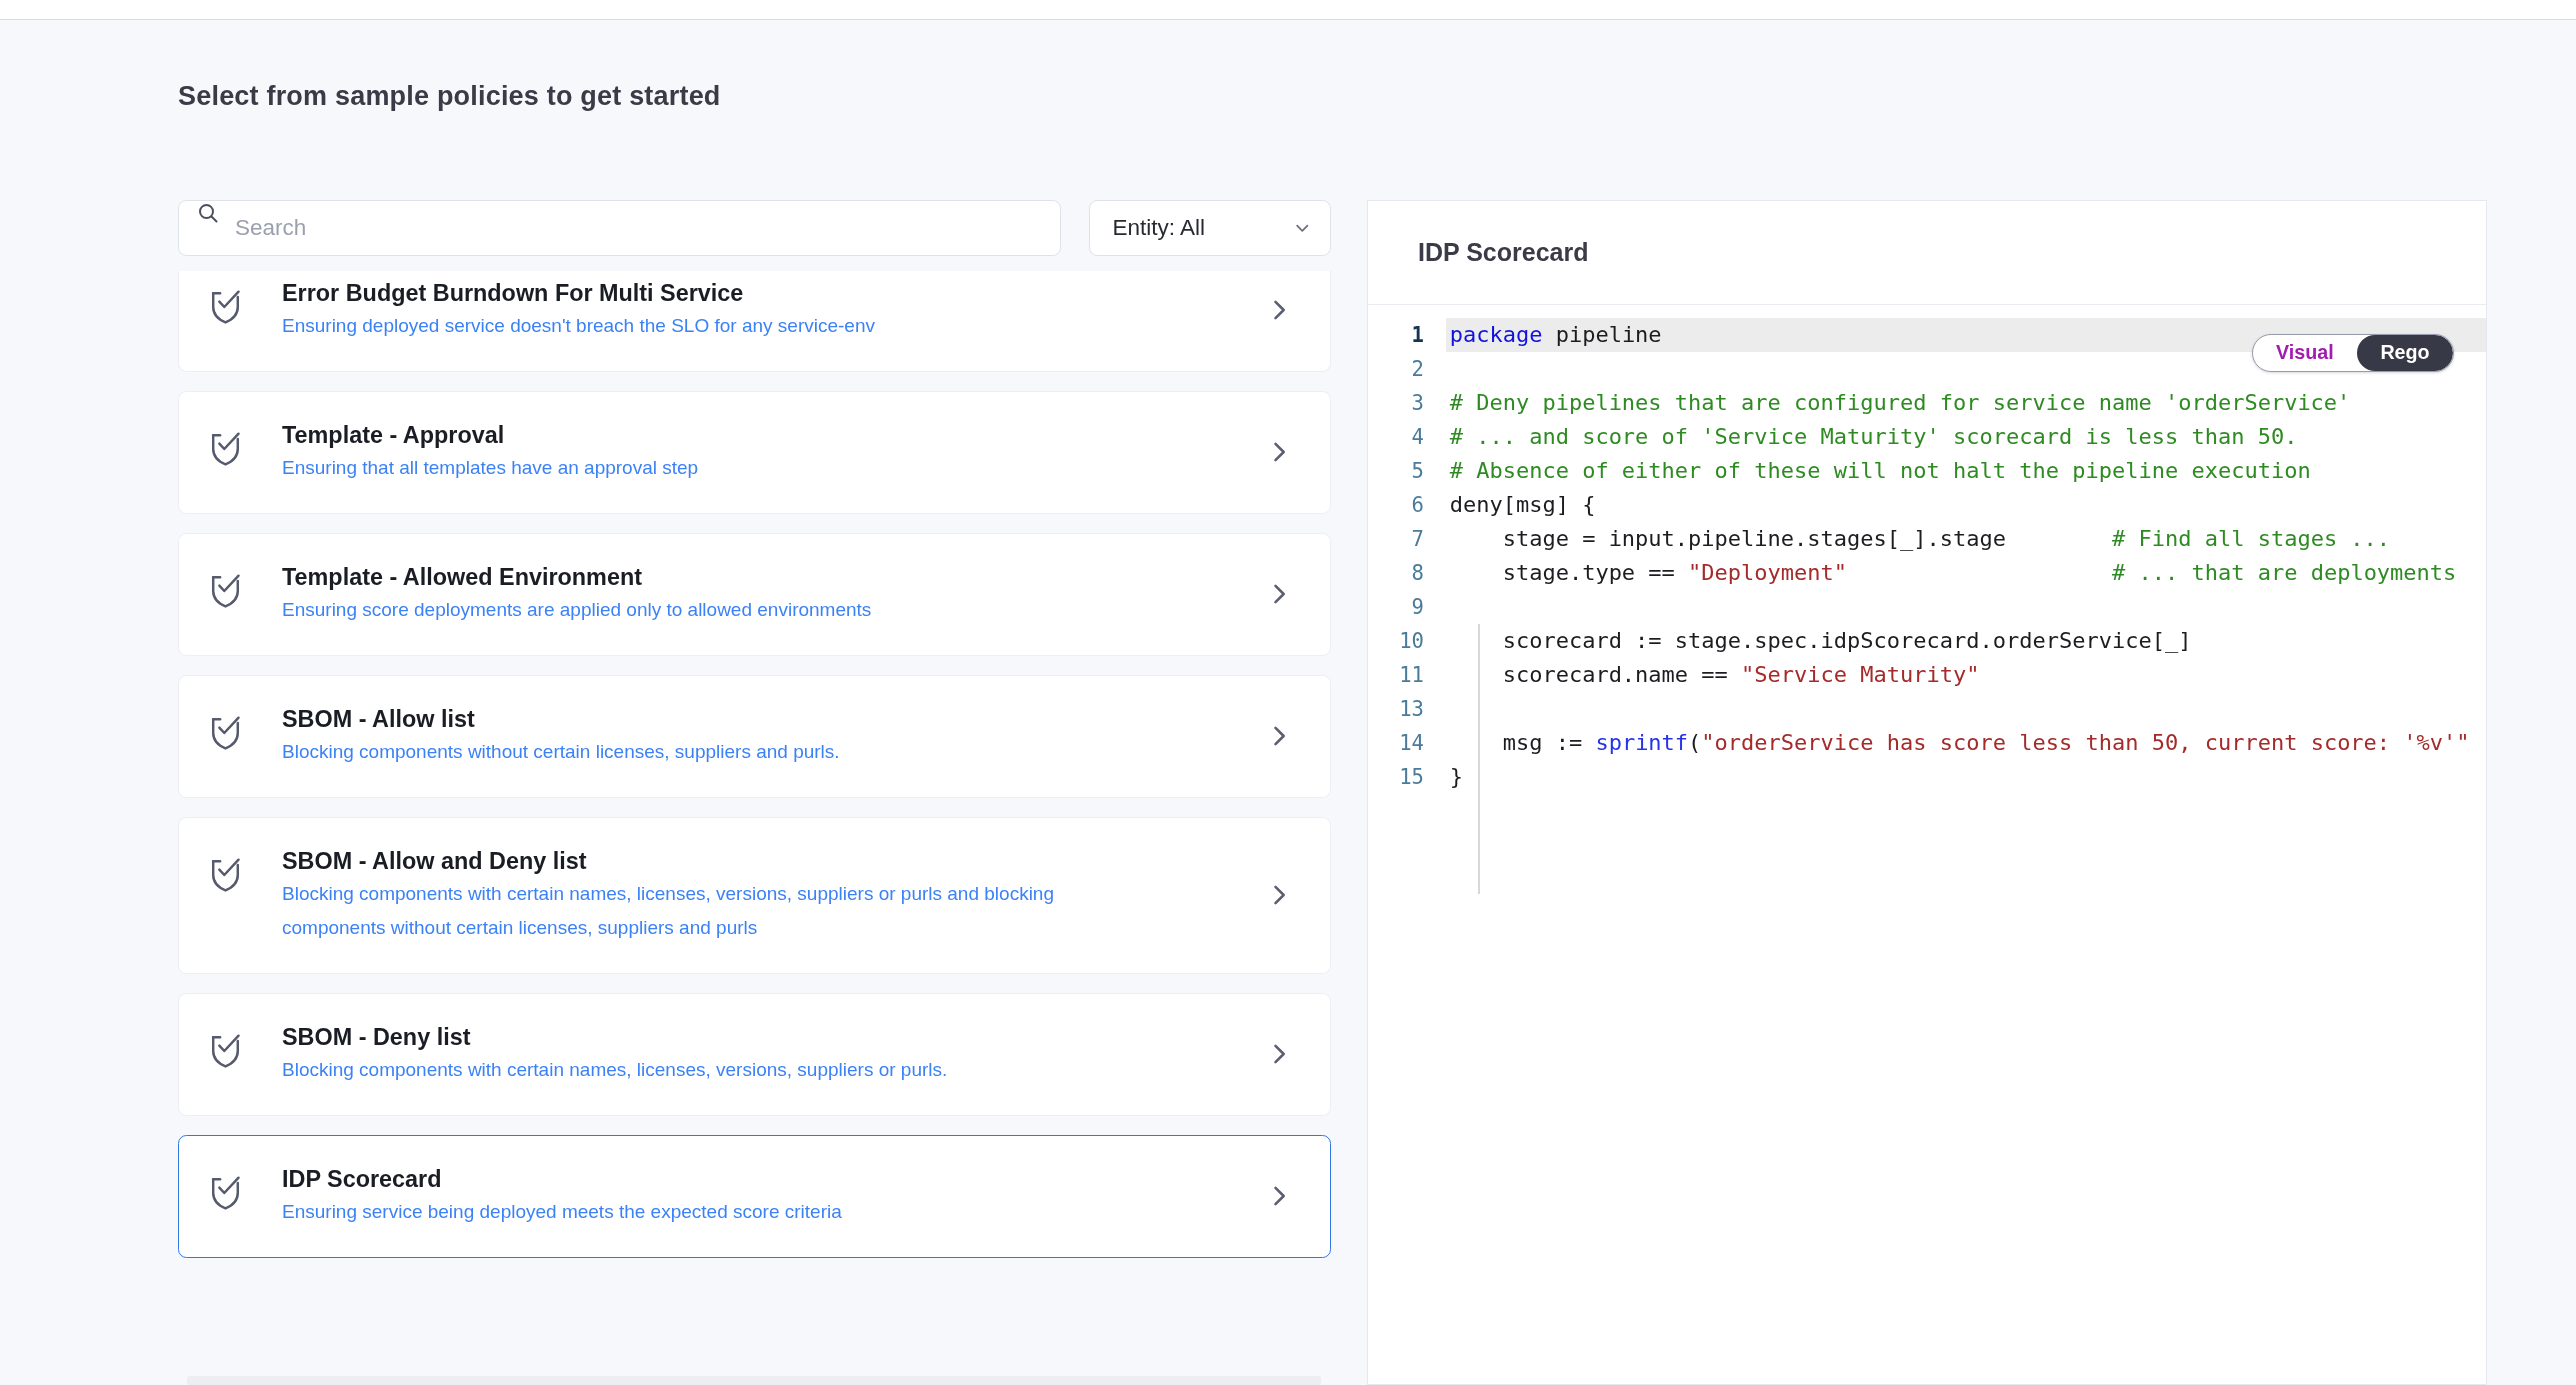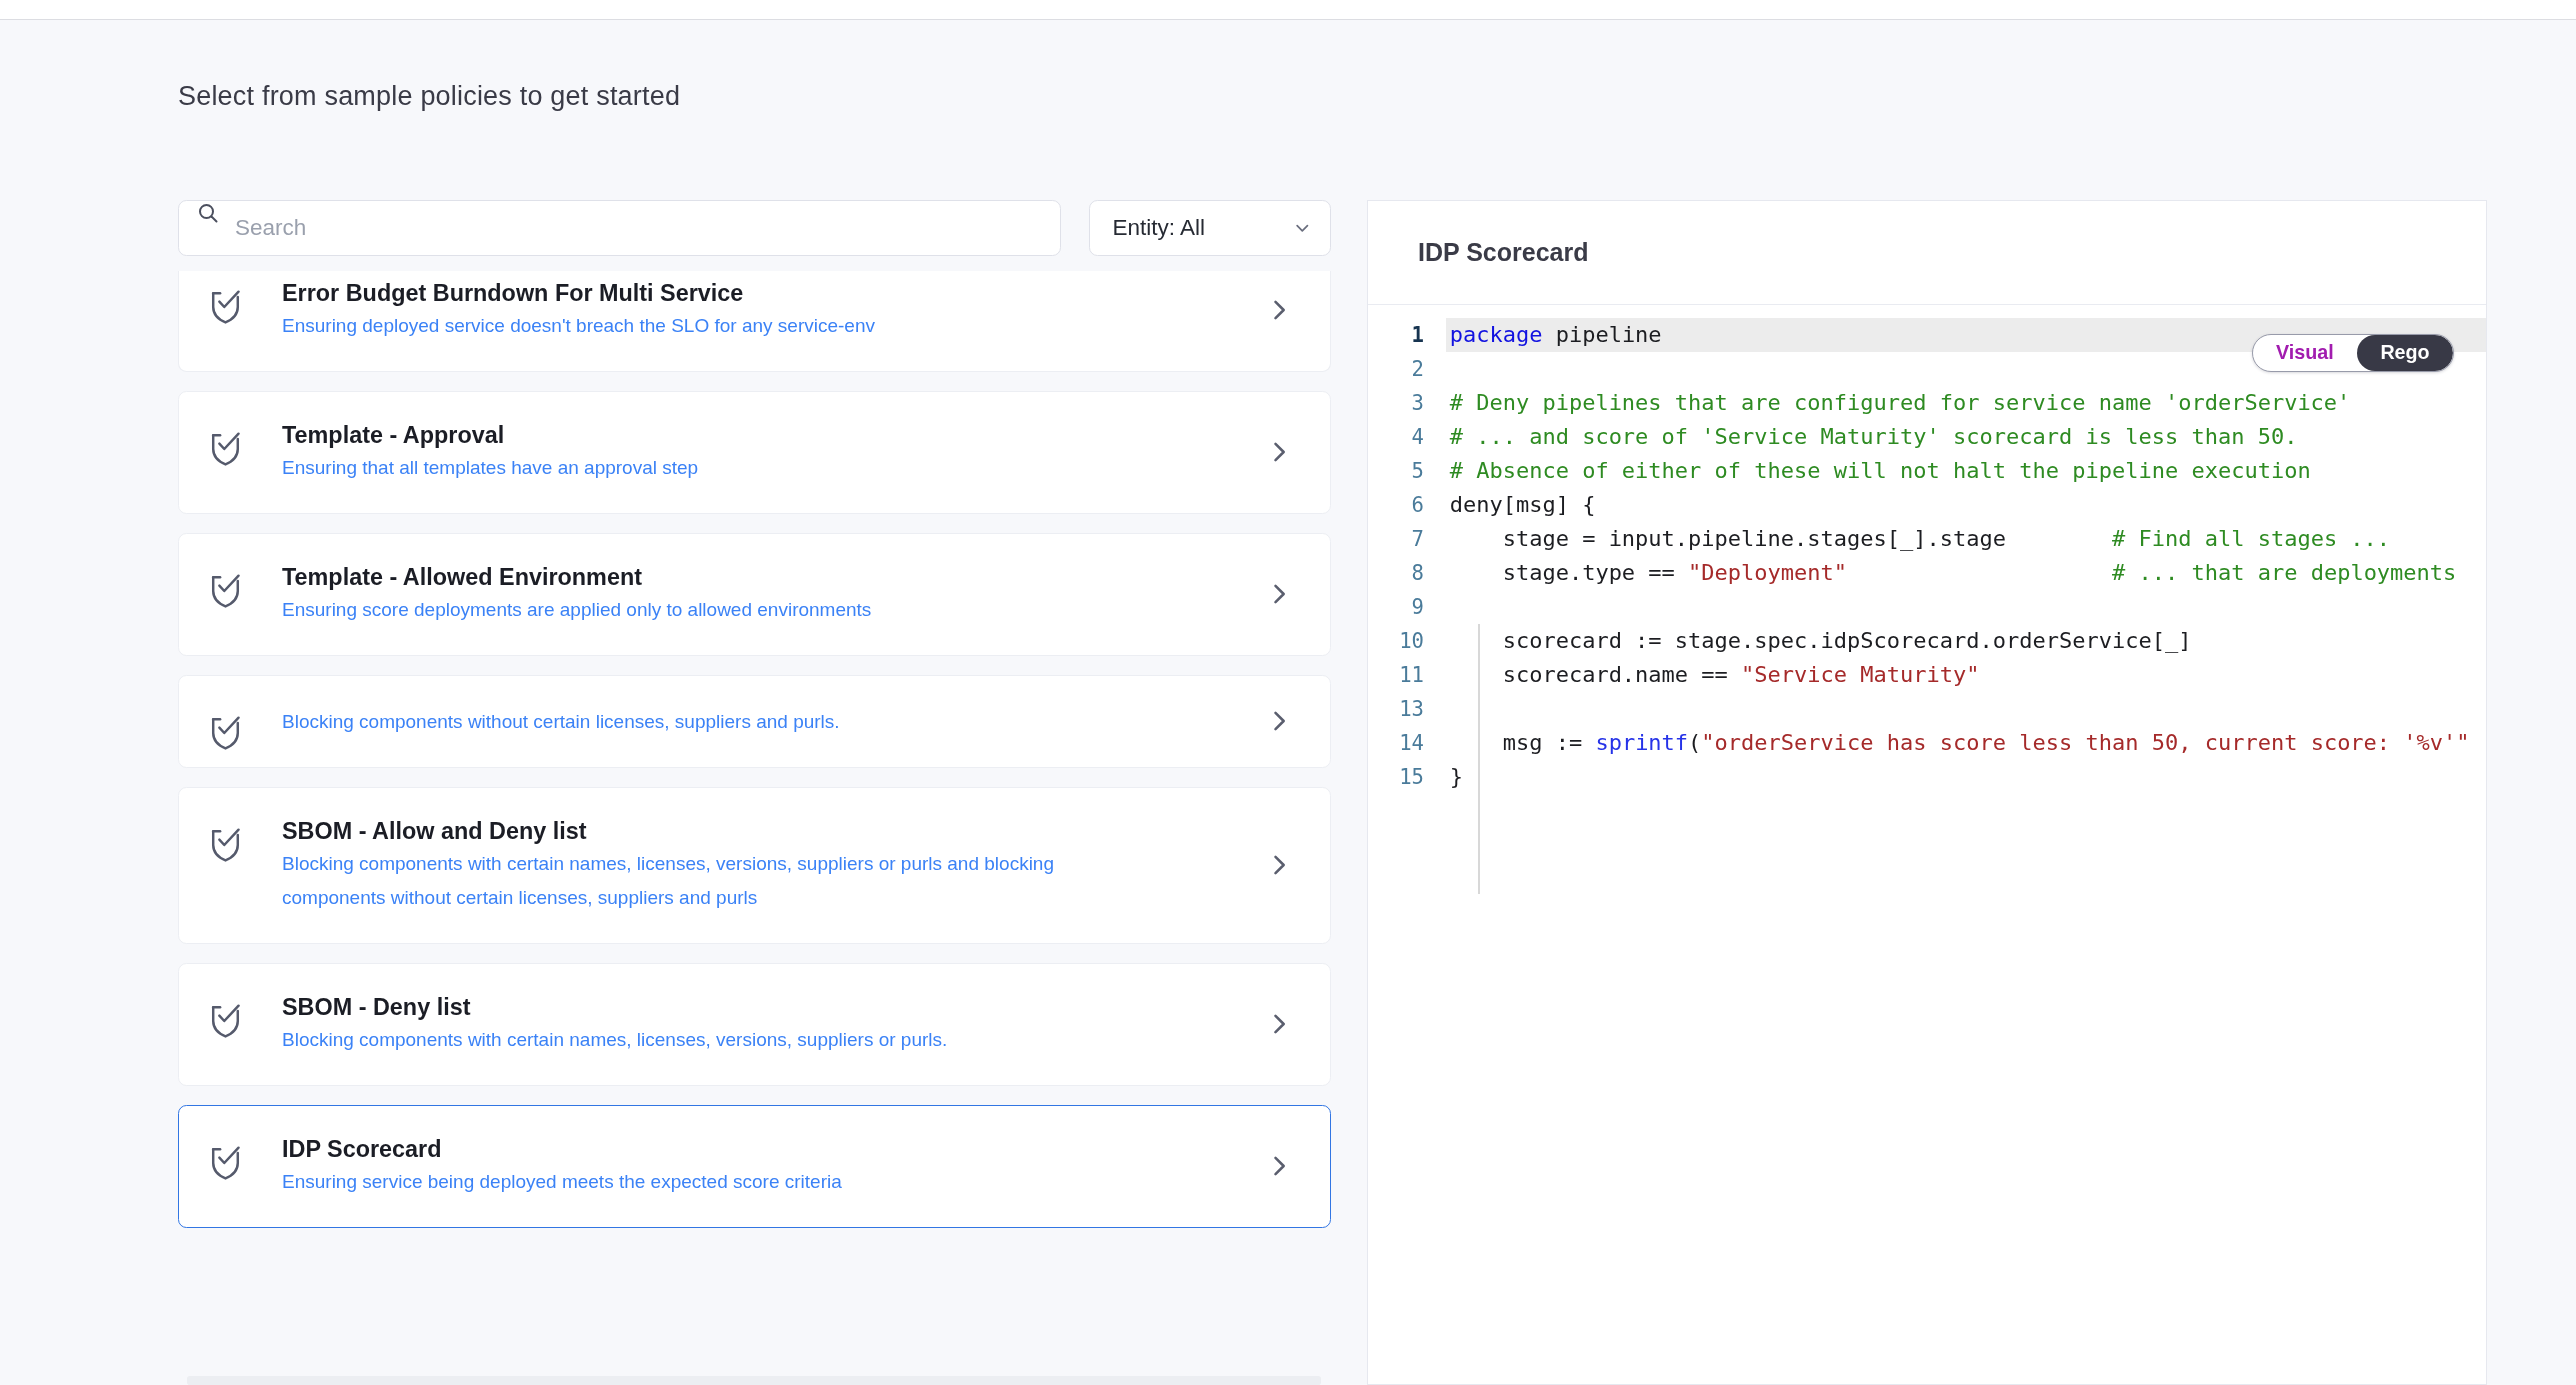--- a/index.html
+++ b/index.html
@@ -7,21 +7,21 @@
     --lnum:#4a7b9a; --lnum_active:#173450; --activebg:#ececec;
     --kw:#1212e0; --builtin:#2633e8; --str:#a52a2a; --num:#116644;
     --comment:#2e8b22; --codetext:#1c1d21;
   }
   html,body{margin:0;padding:0;}
   body{
     position:relative; width:2576px; height:1385px; overflow:hidden;
     background:#f7f8fb; font-family:"Liberation Sans", sans-serif;
   }
   .topbar{position:absolute;left:0;top:0;right:0;height:19px;background:#fff;border-bottom:1.9px solid #dcdde2;}
-  .page-title{position:absolute;left:178px;top:81px;margin:0;font-size:27px;font-weight:400;color:var(--heading);letter-spacing:0.2px;}
+  .page-title{position:absolute;left:178px;top:81px;margin:0;font-size:27px;font-weight:700;color:var(--heading);letter-spacing:0.2px;}
 
   
   .searchbox{position:absolute;left:178px;top:200px;width:883px;height:56px;background:#fff;
     border:1.4px solid #dfe1e9;border-radius:8.4px;box-sizing:border-box;display:flex;}
   .searchbox svg{margin-left:17px;flex:none;}
   .searchbox input{flex:1;border:none;outline:none;background:transparent;margin-left:13px;
     font-size:22.5px;color:#30323c;font-family:inherit;}
   .searchbox input::placeholder{color:#9aa0ad;}
   .entity{position:absolute;left:1089px;top:200px;width:242px;height:56px;background:#fff;
     border:1.4px solid #dfe1e9;border-radius:8.4px;box-sizing:border-box;display:flex;align-items:center;
@@ -123,20 +123,21 @@
       <path d="M9 5 l7 7 -7 7"></path>
     </svg>
   </div>
 
   <div class="card">
     <svg class="shield" width="37" height="43" viewBox="0 0 24 28" fill="none" stroke="#555a6c" stroke-width="1.6" stroke-linecap="round" stroke-linejoin="round">
       <path d="M4 6 v9 c0 5.2 3.6 8.2 8 10 c4.4 -1.8 8 -4.8 8 -10 V8.5"></path>
       <path d="M4 6 h4.5"></path>
       <path d="M8 11.5 l3.2 3.5 L20.5 5"></path>
     </svg>
+    <div class="card-title">SBOM - Allow list</div>
     <div class="card-desc">Blocking components without certain licenses, suppliers and purls.</div>
     <svg class="chev" width="28" height="28" viewBox="0 0 24 24" fill="none" stroke="#5a5e6e" stroke-width="2.2" stroke-linecap="round" stroke-linejoin="round">
       <path d="M9 5 l7 7 -7 7"></path>
     </svg>
   </div>
 
   <div class="card">
     <svg class="shield" width="37" height="43" viewBox="0 0 24 28" fill="none" stroke="#555a6c" stroke-width="1.6" stroke-linecap="round" stroke-linejoin="round">
       <path d="M4 6 v9 c0 5.2 3.6 8.2 8 10 c4.4 -1.8 8 -4.8 8 -10 V8.5"></path>
       <path d="M4 6 h4.5"></path>

